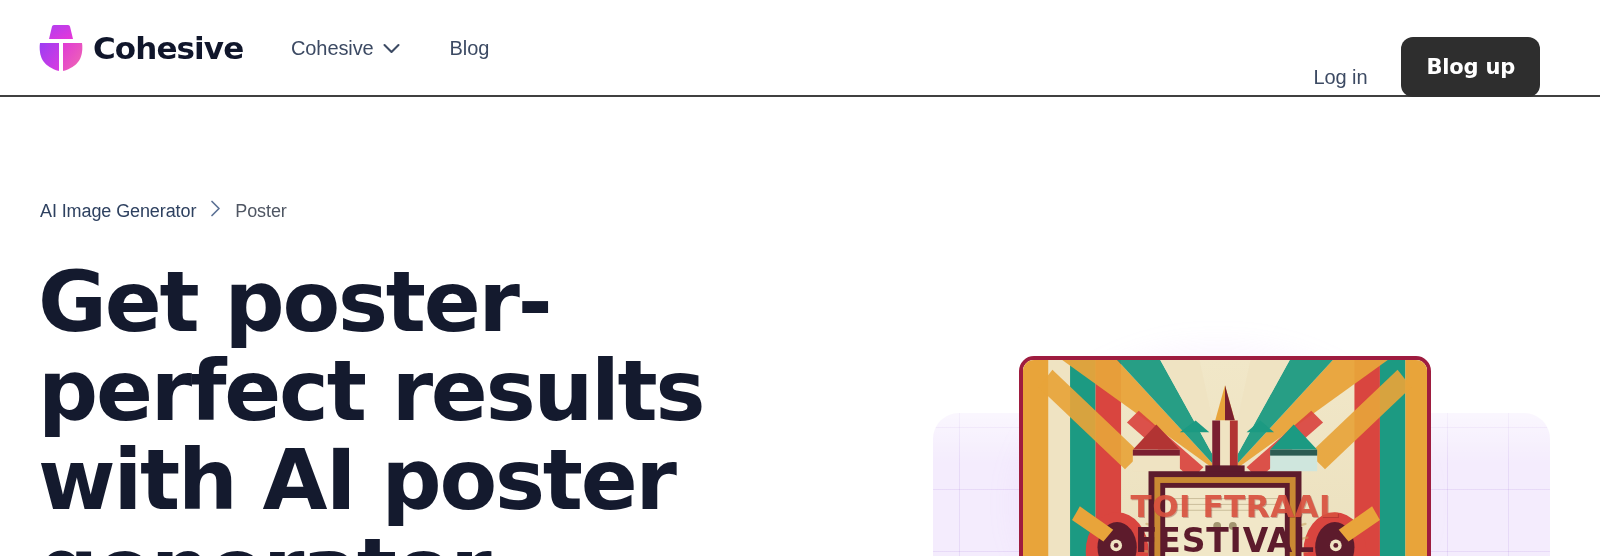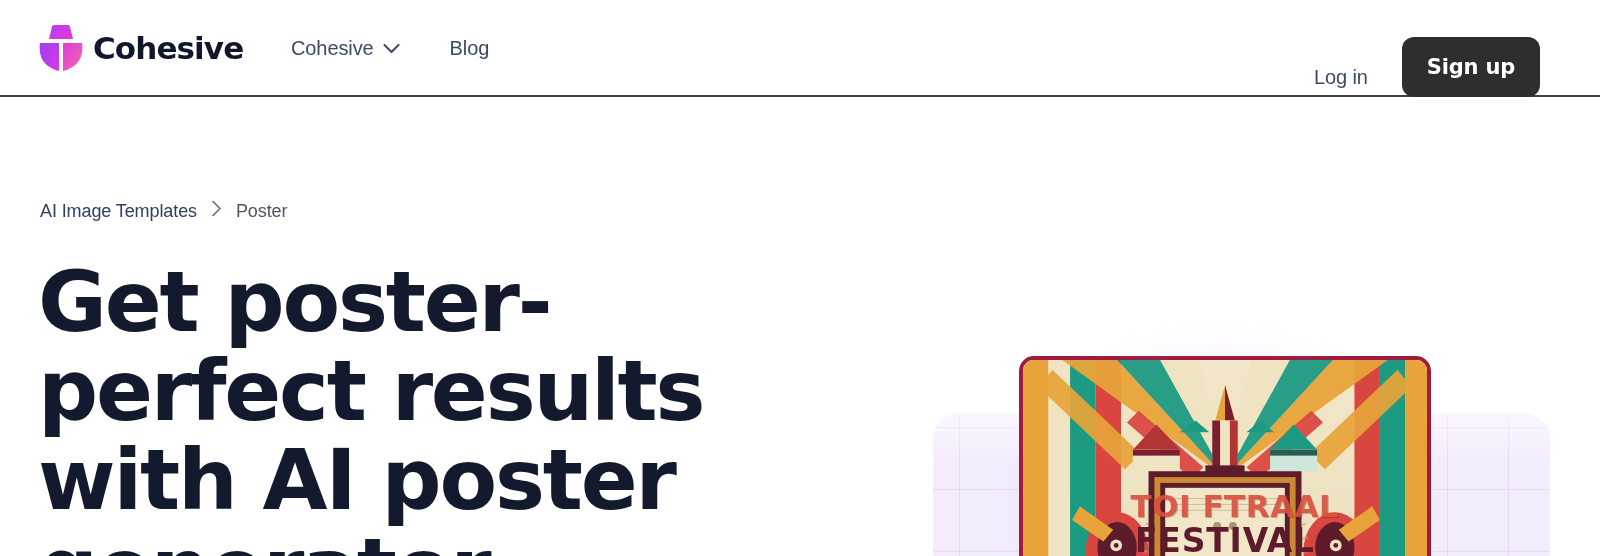--- a/index.html
+++ b/index.html
@@ -277,29 +277,29 @@
 
 
     <div class="nav-item">
       <span>Blog</span>
     </div>
 
   </nav>
 
   <div class="header-right">
     <span class="login-link">Log in</span>
-    <button class="signup-btn">Sign up</button>
+    <button class="signup-btn">Blog up</button>
   </div>
 
 </div>
 
 <div class="hero">
 
   <div class="breadcrumb">
-    <span class="crumb-link">AI Image Templates</span>
+    <span class="crumb-link">AI Image Generator</span>
     <span class="crumb-sep">
       <svg width="11" height="17" viewBox="0 0 11 17">
           <path d="M2 1.5 L9 8.5 L2 15.5" fill="none" stroke="#5d7295" stroke-width="1.7" stroke-linecap="round" stroke-linejoin="round"></path>
         </svg>
     </span>
     <span class="crumb-current">Poster</span>
   </div>
 
   <h1 class="hero-title">Get poster-perfect results with AI poster generator</h1>
 

